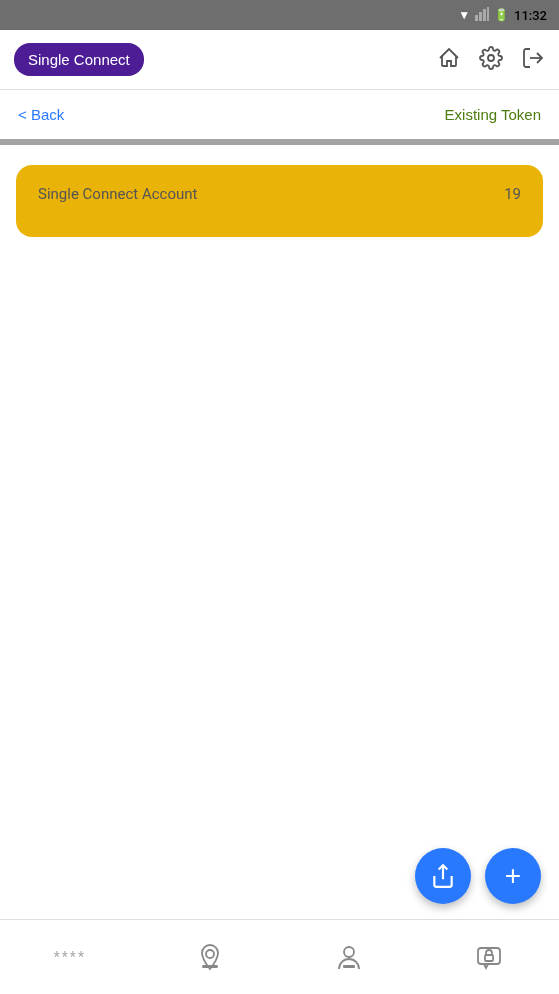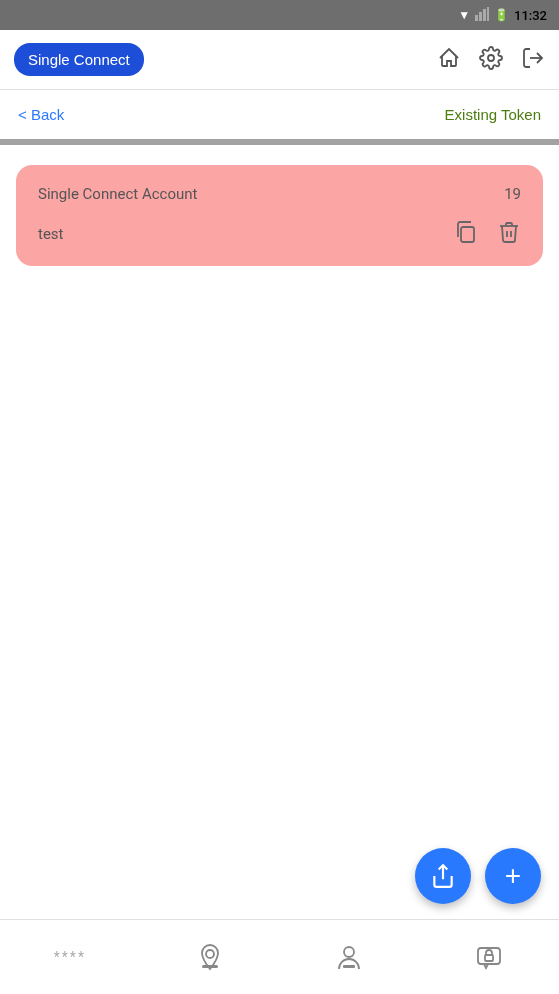--- a/index.html
+++ b/index.html
@@ -43,21 +43,21 @@
       width: 100%;
       height: 60px;
       background: #ffffff;
       display: flex;
       align-items: center;
       justify-content: space-between;
       padding: 0 14px;
       border-bottom: 1px solid #e0e0e0;
     }
     .app-title-btn {
-      background: #1d4ed8;
+      background: #4c1d95;
       color: white;
       border: none;
       border-radius: 16px;
       padding: 8px 14px;
       font-size: 15px;
       font-weight: 500;
       cursor: pointer;
     }
     .app-bar-actions {
       display: flex;
@@ -100,21 +100,21 @@
 
     
     .main-content {
       width: 100%;
       padding: 20px 16px;
     }
 
     
     .account-card {
       width: 100%;
-      background: #fca5a5;
+      background: #eab308;
       border-radius: 16px;
       padding: 20px 22px 18px 22px;
       position: relative;
     }
     .card-header {
       display: flex;
       justify-content: space-between;
       align-items: flex-start;
       margin-bottom: 16px;
     }
@@ -283,39 +283,20 @@
   <button class="nav-token">Existing Token</button>
 </div>
 
 <div class="main-content">
 
   <div class="account-card">
     <div class="card-header">
       <span class="card-title">Single Connect Account</span>
       <span class="card-number-badge">19</span>
     </div>
-    <div class="card-footer">
-      <span class="card-label">test</span>
-      <div class="card-actions">
-        <button class="card-action-btn">
-          <svg width="26" height="26" viewBox="0 0 26 26" fill="none" stroke="#666" stroke-width="1.8">
-            <rect x="8" y="8" width="13" height="15" rx="2"></rect>
-            <path d="M5 18V5a2 2 0 012-2h11"></path>
-          </svg>
-        </button>
-        <button class="card-action-btn">
-          <svg width="24" height="24" viewBox="0 0 24 24" fill="none" stroke="#666" stroke-width="1.8">
-            <polyline points="3 6 5 6 21 6"></polyline>
-            <path d="M19 6l-1 14a2 2 0 01-2 2H8a2 2 0 01-2-2L5 6"></path>
-            <path d="M10 11v6M14 11v6"></path>
-            <path d="M9 6V4a1 1 0 011-1h4a1 1 0 011 1v2"></path>
-          </svg>
-        </button>
-      </div>
-    </div>
   </div>
 </div>
 
 <div class="fab-container">
   <button class="fab-btn">
     <svg class="share-icon-svg" viewBox="0 0 24 24">
       <path d="M4 12v8a2 2 0 002 2h12a2 2 0 002-2v-8" stroke="white" stroke-width="2" fill="none"></path>
       <polyline points="16 6 12 2 8 6" stroke="white" stroke-width="2" fill="none"></polyline>
       <line x1="12" y1="2" x2="12" y2="15" stroke="white" stroke-width="2"></line>
     </svg>

